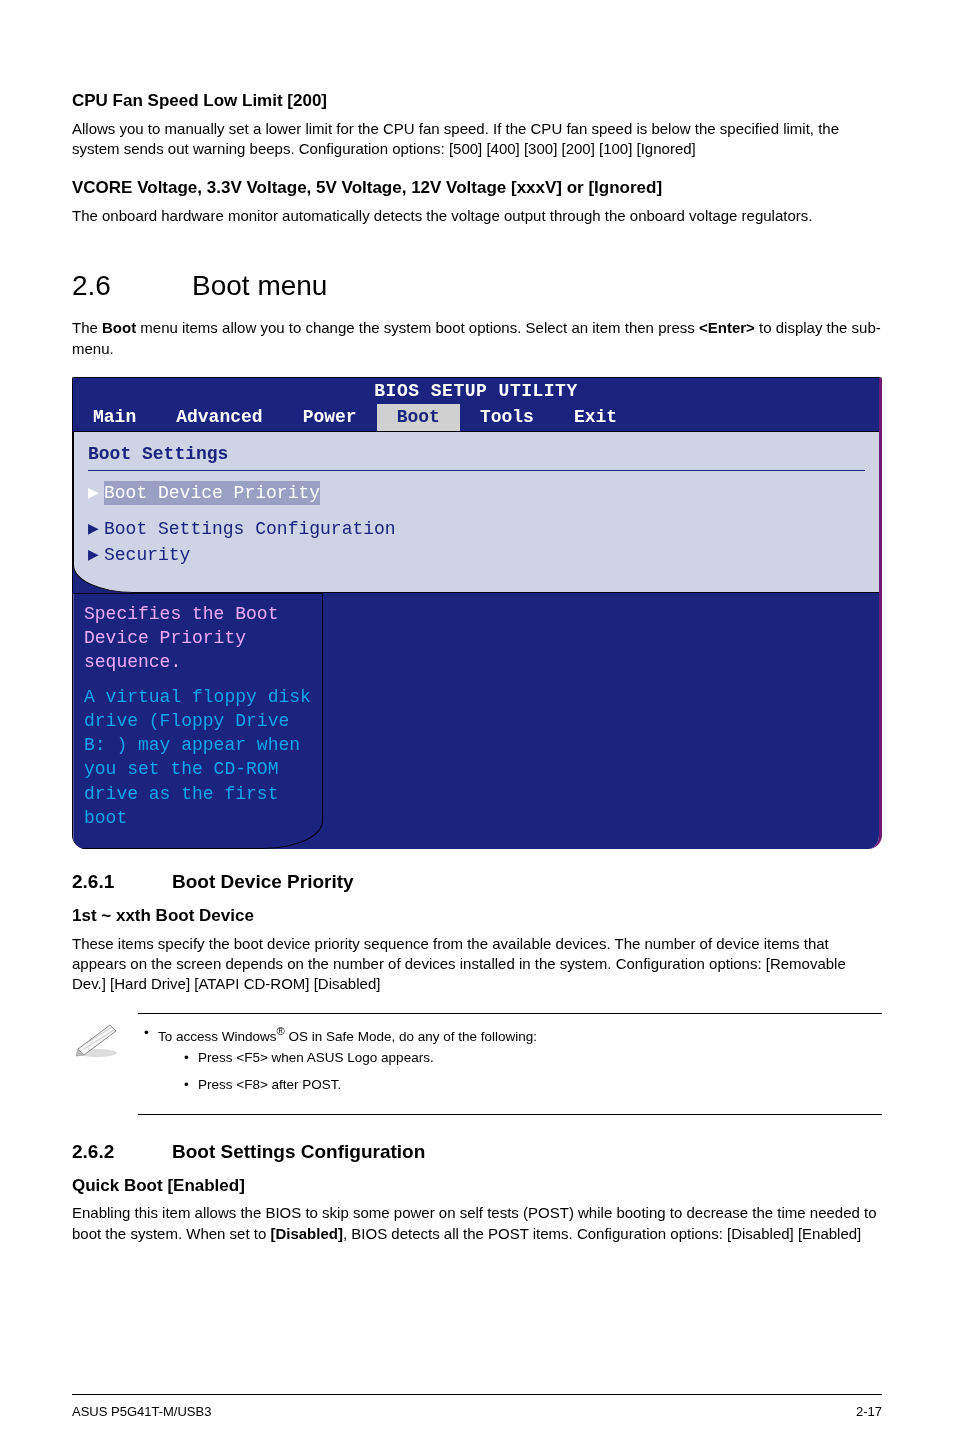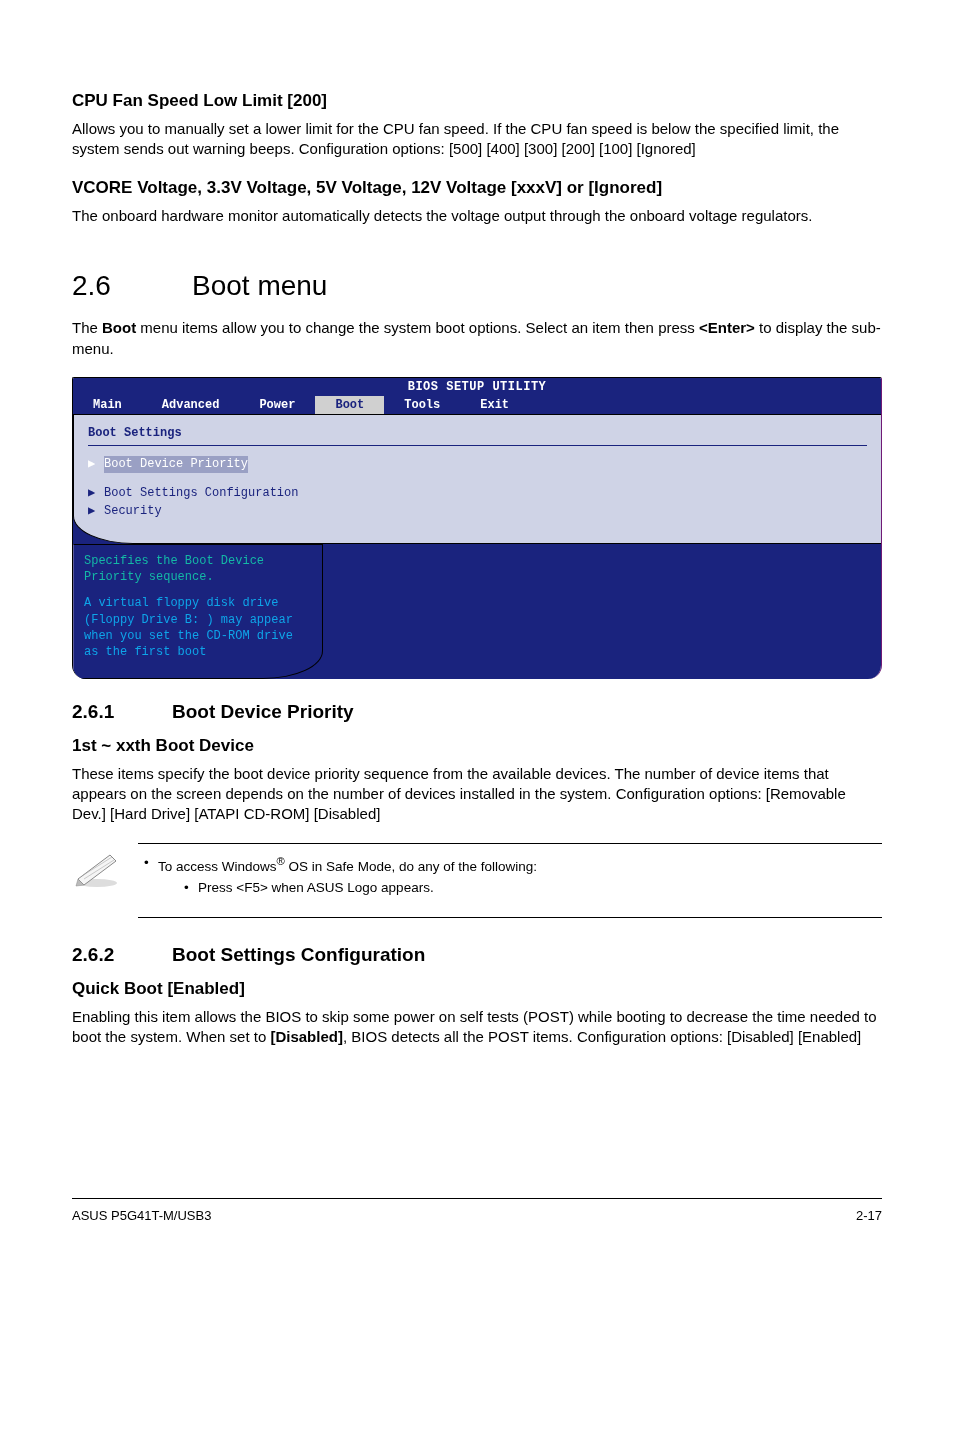--- a/index.html
+++ b/index.html
@@ -49,26 +49,26 @@
   h4.minor {
     font-size: 17px;
     font-weight: bold;
     margin-bottom: 6px;
   }
 
   
   .bios-wrap {
     margin: 14px 0 20px 0;
     border: 1px solid #000;
-    border-right: 1px solid #701a75;
+    border-right: 3px solid #701a75;
     border-bottom: none;
     border-radius: 2px 2px 14px 14px;
     overflow: hidden;
     font-family: "Courier New", monospace;
-    font-size: 12px;
+    font-size: 18px;
   }
   .bios-titlebar {
     background: #1a237e;
     color: #fff;
     text-align: center;
     padding: 1px 0;
     font-weight: bold;
     letter-spacing: 0.5px;
   }
   .bios-tabs {
@@ -127,21 +127,21 @@
   .bios-right {
     width: 250px;
     background: #1a237e;
     color: #fff;
     border: 1px solid #000;
     border-left: 1px solid #5a5a9a;
     padding: 8px 10px 18px 10px;
     border-bottom-right-radius: 60px 28px;
   }
   .bios-right .help1 {
-    color: #14b8a6;
+    color: #f0abfc;
     margin-bottom: 10px;
   }
   .bios-right .help2 {
     color: #0ea5e9;
   }
 
   
   .note-wrap {
     display: flex;
     align-items: flex-start;
@@ -258,20 +258,21 @@
       <line x1="10" y1="27" x2="40" y2="8" stroke="#aaa" stroke-width="0.6"></line>
       <line x1="12" y1="30" x2="42" y2="11" stroke="#aaa" stroke-width="0.6"></line>
     </svg>
   </div>
   <div class="note-content">
     <ul>
       <li>
         <span>To access Windows</span><sup>®</sup><span> OS in Safe Mode, do any of the following:</span>
         <ul>
           <li>Press &lt;F5&gt; when ASUS Logo appears.</li>
+          <li>Press &lt;F8&gt; after POST.</li>
         </ul>
       </li>
     </ul>
   </div>
 </div>
 
 <h3 class="sub">
   <span class="num">2.6.2</span><span>Boot Settings Configuration</span>
 </h3>
 <h4 class="minor">Quick Boot [Enabled]</h4>

